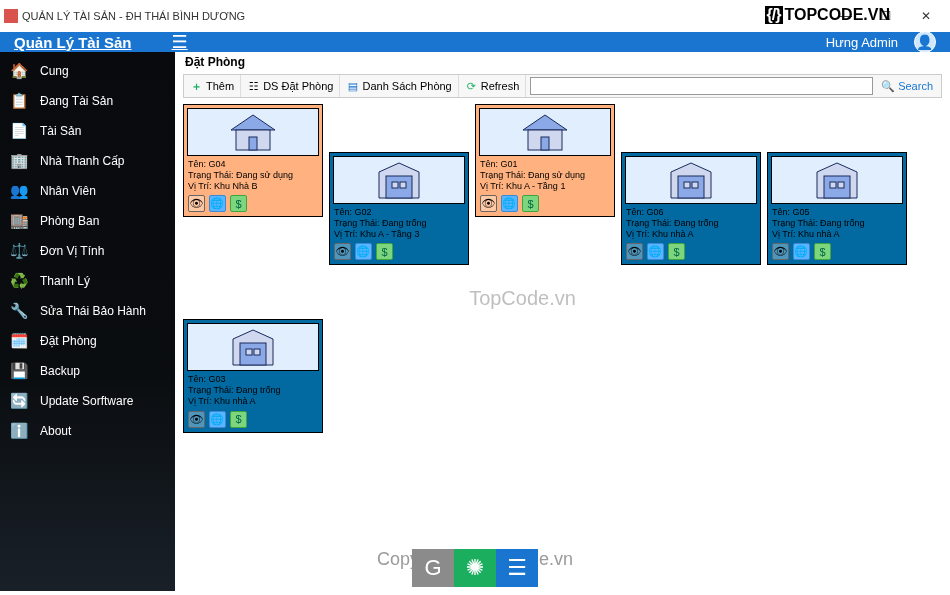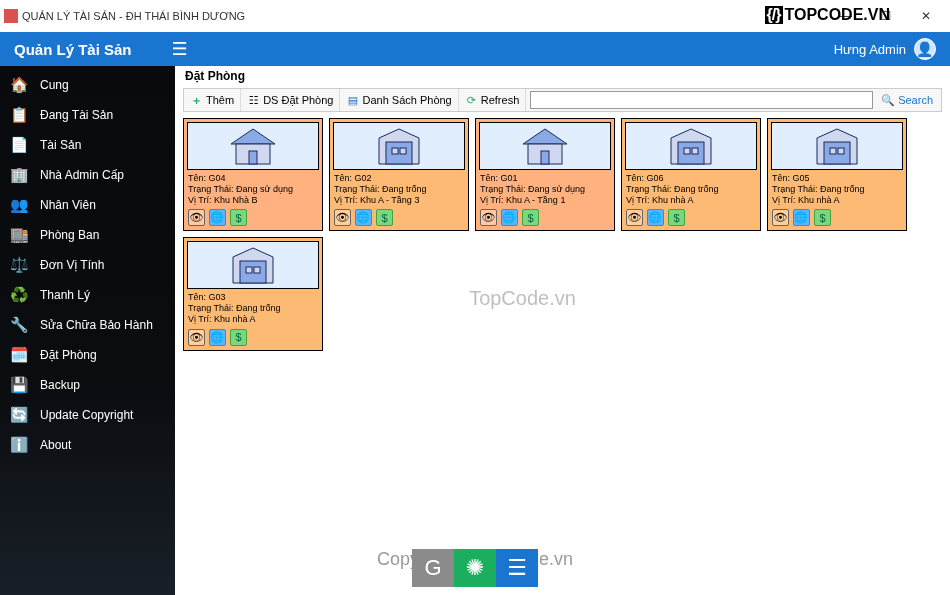--- a/index.html
+++ b/index.html
@@ -3,24 +3,24 @@
 <meta charset="utf-8">
 <style>
 * { margin: 0; padding: 0; box-sizing: border-box; font-family: "Segoe UI", Arial, sans-serif; }
 body { width: 950px; height: 595px; background: #fff; overflow: hidden; position: relative; }
 
 .titlebar { height: 24px; background: #fff; display: flex; align-items: center; padding: 16px 4px; font-size: 11px; color: #333; }
 .titlebar .appicon { width: 14px; height: 14px; background: #d9534f; margin-right: 4px; display: inline-block; }
 .titlebar .spacer { flex: 1; }
 .titlebar .winbtn { width: 40px; height: 22px; display: inline-flex; align-items: center; justify-content: center; font-size: 12px; cursor: pointer; }
 
-.topbar { height: 34px; background: #1a75d1; display: flex; align-items: center; color: #fff; padding: 0 10px; position: relative; }
+.topbar { height: 20px; background: #1a75d1; display: flex; align-items: center; color: #fff; padding: 0 10px; position: relative; text-decoration: underline; }
 .topbar .brand { font-size: 15px; font-weight: 600; padding-left: 4px; }
 .topbar .hamburger { margin-left: 40px; font-size: 18px; cursor: pointer; }
-.topbar .right { position: absolute; right: 14px; display: flex; align-items: center; gap: 8px; font-size: 13px; }
+.topbar .right { position: absolute; right: 14px; display: flex; align-items: center; gap: 16px; font-size: 13px; }
 .topbar .avatar { width: 22px; height: 22px; border-radius: 50%; background: #cfe6ff; border: 1px solid #fff; display: inline-flex; align-items: center; justify-content: center; color: #1a75d1; font-size: 14px; }
 
 .watermark-top { position: absolute; top: 6px; right: 60px; font-weight: 800; font-size: 16px; color: #000; z-index: 50; display: flex; align-items: center; }
 .watermark-top .logo { background: #000; color: #fff; padding: 0 2px; margin-right: 2px; letter-spacing: -1px; }
 .watermark-center { position: absolute; top: 50%; left: 55%; transform: translate(-50%, -50%); color: #bfbfbf; font-size: 20px; font-weight: 500; }
 .watermark-bottom { position: absolute; bottom: 25px; left: 50%; transform: translateX(-50%); color: #9b9b9b; font-size: 18px; font-weight: 500; }
 
 .main { display: flex; height: calc(595px - 24px - 32px); }
 .sidebar { width: 175px; background: linear-gradient(to bottom, #080a0d 0%, #0a0d10 60%, #192028 100%); color: #fff; display: flex; flex-direction: column; padding-top: 4px; }
 .sidebar .item { display: flex; align-items: center; gap: 10px; height: 30px; padding-left: 10px; font-size: 12px; cursor: pointer; }
@@ -31,21 +31,21 @@
 .content-title { height: 22px; padding: 3px 10px 0 10px; font-size: 12px; font-weight: 700; color: #000; }
 .toolbar { height: 24px; background: #f7f7f7; border: 1px solid #ccc; margin: 0 8px; display: flex; align-items: center; font-size: 11px; }
 .toolbar .tbtn { display: inline-flex; align-items: center; gap: 3px; padding: 0 6px; height: 22px; cursor: pointer; border-right: 1px solid #ddd; }
 .toolbar .tbtn .ticon { width: 13px; height: 13px; display: inline-flex; align-items: center; justify-content: center; }
 .toolbar .searchbox { flex: 1; height: 18px; margin-left: 4px; border: 1px solid #999; font-size: 11px; padding: 0 3px; }
 .toolbar .searchbtn { display: inline-flex; align-items: center; gap: 3px; padding: 0 8px; cursor: pointer; color: #1a75d1; }
 
 .card-area { padding: 6px 8px; display: flex; gap: 6px; flex-wrap: wrap; align-items: flex-start; }
 .card { width: 140px; border: 1px solid #000; font-size: 9px; display: flex; flex-direction: column; }
 .card.orange { background: #ffb280; }
-.card.cyan { background: #fdba74; }
+.card.cyan { background: #0369a1; margin-top: 48px; }
 .card .thumb { height: 48px; margin: 3px; background: #e0eefe; border: 1px solid #000; display: flex; align-items: center; justify-content: center; }
 .card .thumb svg { width: 50px; height: 40px; }
 .card .info { padding: 0 4px 2px 4px; line-height: 1.2; }
 .card .info div { white-space: nowrap; overflow: hidden; }
 .card .actions { display: flex; gap: 4px; justify-content: flex-start; padding: 2px 4px 4px 4px; }
 .card .actions .abtn { width: 17px; height: 17px; border: 1px solid #666; border-radius: 2px; display: inline-flex; align-items: center; justify-content: center; font-size: 11px; cursor: pointer; background: rgba(255,255,255,.3); }
 .card .actions .abtn.blue { background: #5ab4ff; border-color: #3a8bd6; }
 .card .actions .abtn.green { background: #7dd67d; border-color: #3fa63f; color: #064; }
 
 .bottom-icons { position: absolute; bottom: 8px; left: 50%; transform: translateX(-50%); display: flex; }
@@ -90,53 +90,53 @@
       <div class="item">
         <span class="icn">📋</span>
         <span class="label">Đang Tài Sản</span>
       </div>
       <div class="item">
         <span class="icn">📄</span>
         <span class="label">Tài Sản</span>
       </div>
       <div class="item">
         <span class="icn">🏢</span>
-        <span class="label">Nhà Admin Cấp</span>
+        <span class="label">Nhà Thanh Cấp</span>
       </div>
       <div class="item">
         <span class="icn">👥</span>
         <span class="label">Nhân Viên</span>
       </div>
       <div class="item">
         <span class="icn">🏬</span>
         <span class="label">Phòng Ban</span>
       </div>
       <div class="item">
         <span class="icn">⚖️</span>
         <span class="label">Đơn Vị Tính</span>
       </div>
       <div class="item">
         <span class="icn">♻️</span>
         <span class="label">Thanh Lý</span>
       </div>
       <div class="item">
         <span class="icn">🔧</span>
-        <span class="label">Sửa Chữa Bảo Hành</span>
+        <span class="label">Sửa Thái Bảo Hành</span>
       </div>
       <div class="item">
         <span class="icn">🗓️</span>
         <span class="label">Đặt Phòng</span>
       </div>
       <div class="item">
         <span class="icn">💾</span>
         <span class="label">Backup</span>
       </div>
       <div class="item">
         <span class="icn">🔄</span>
-        <span class="label">Update Copyright</span>
+        <span class="label">Update Sorftware</span>
       </div>
       <div class="item">
         <span class="icn">ℹ️</span>
         <span class="label">About</span>
       </div>
     </div>
 
   <div class="content">
     <div class="content-title">Đặt Phòng</div>
 

